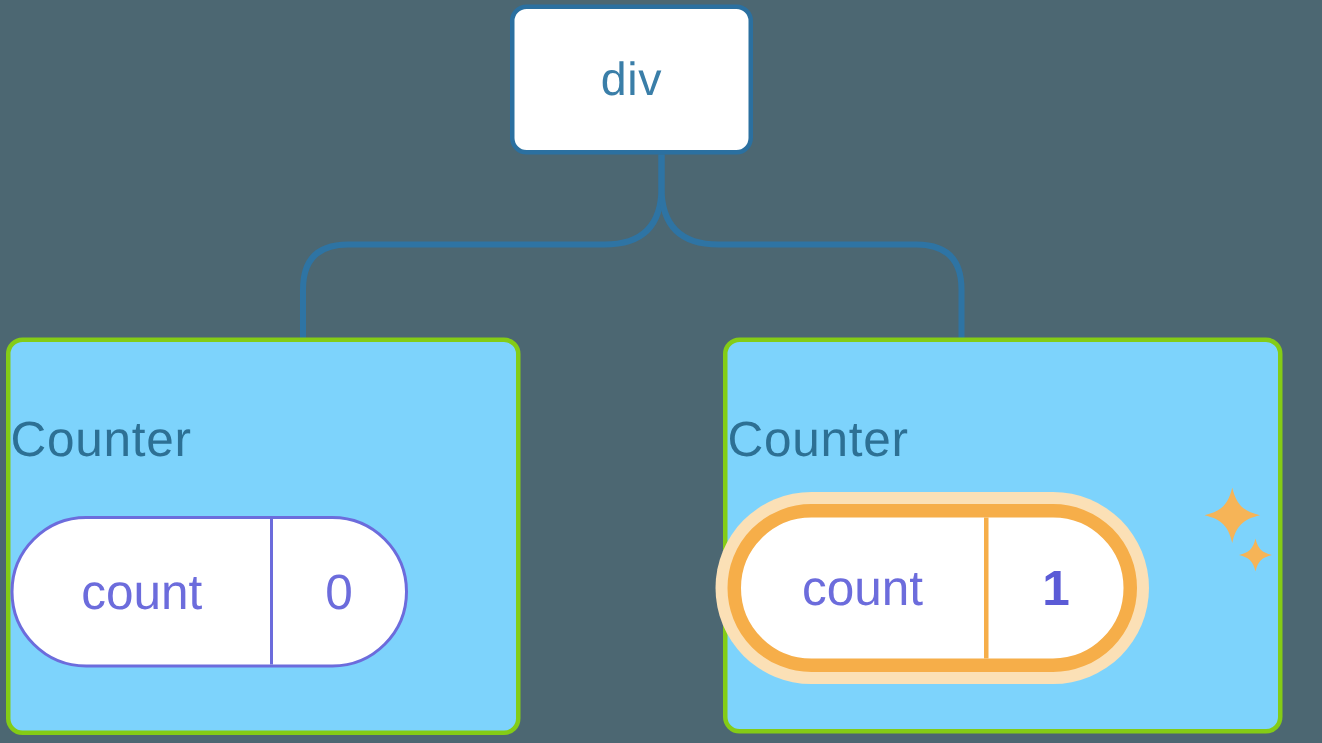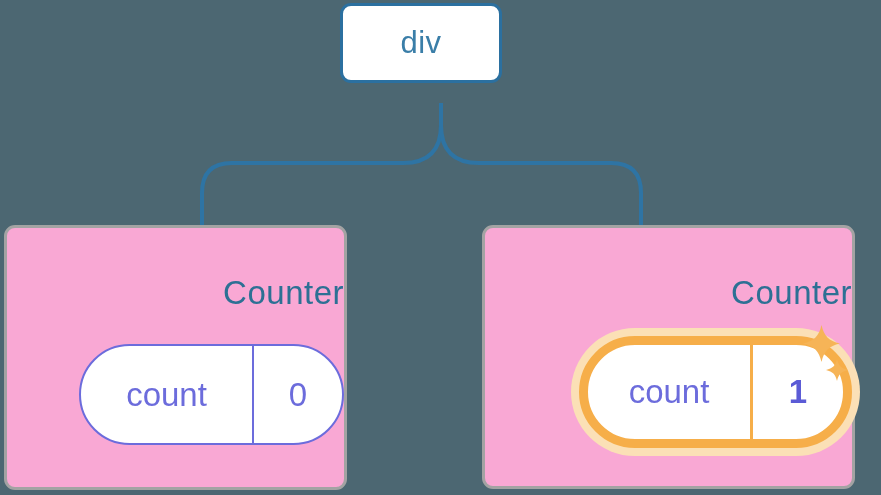--- a/index.html
+++ b/index.html
@@ -7,39 +7,39 @@
     width: 881px; height: 495px;
     background: #4C6772;
     font-family: "Liberation Sans", sans-serif;
     overflow: hidden;
   }
   .stage { position: relative; width: 881px; height: 495px; }
 
   
   .root-node {
     position: absolute; left: 340px; top: 3px;
-    width: 162px; height: 80px; box-sizing: border-box;
+    width: 162px; height: 100px; box-sizing: border-box;
     background: #FFFFFF;
     border: 3px solid #2B70A0;
     border-radius: 11px;
     display: flex; align-items: center; justify-content: center;
   }
   .root-label { font-size: 31px; font-weight: 500; color: #3A7EA8; letter-spacing: .5px; }
 
   
   .connectors { position: absolute; left: 0; top: 0; width: 881px; height: 495px; }
   .connectors path { stroke: #2E74A4; stroke-width: 4; fill: none; }
 
   
   .card {
     position: absolute; top: 225px; box-sizing: border-box;
-    background: #f9a8d4;
-    border: 3px solid #a3a3a3;
+    background: #7dd3fc;
+    border: 3px solid #84cc16;
     border-radius: 11px;
-    display: flex; flex-direction: column; align-items: flex-end;
+    display: flex; flex-direction: column; align-items: flex-start;
   }
   .card-left  { left: 4px;   width: 343px; height: 265px; }
   .card-right { left: 482px; width: 373px; height: 264px; }
   .card-title { margin-top: 46px; font-size: 33px; font-weight: 500; color: #2D7094; letter-spacing: .5px; }
 
   
   .pill {
     margin-top: 32px;
     width: 265px; height: 101px; box-sizing: border-box;
     border: 2px solid #6C6CDC;

